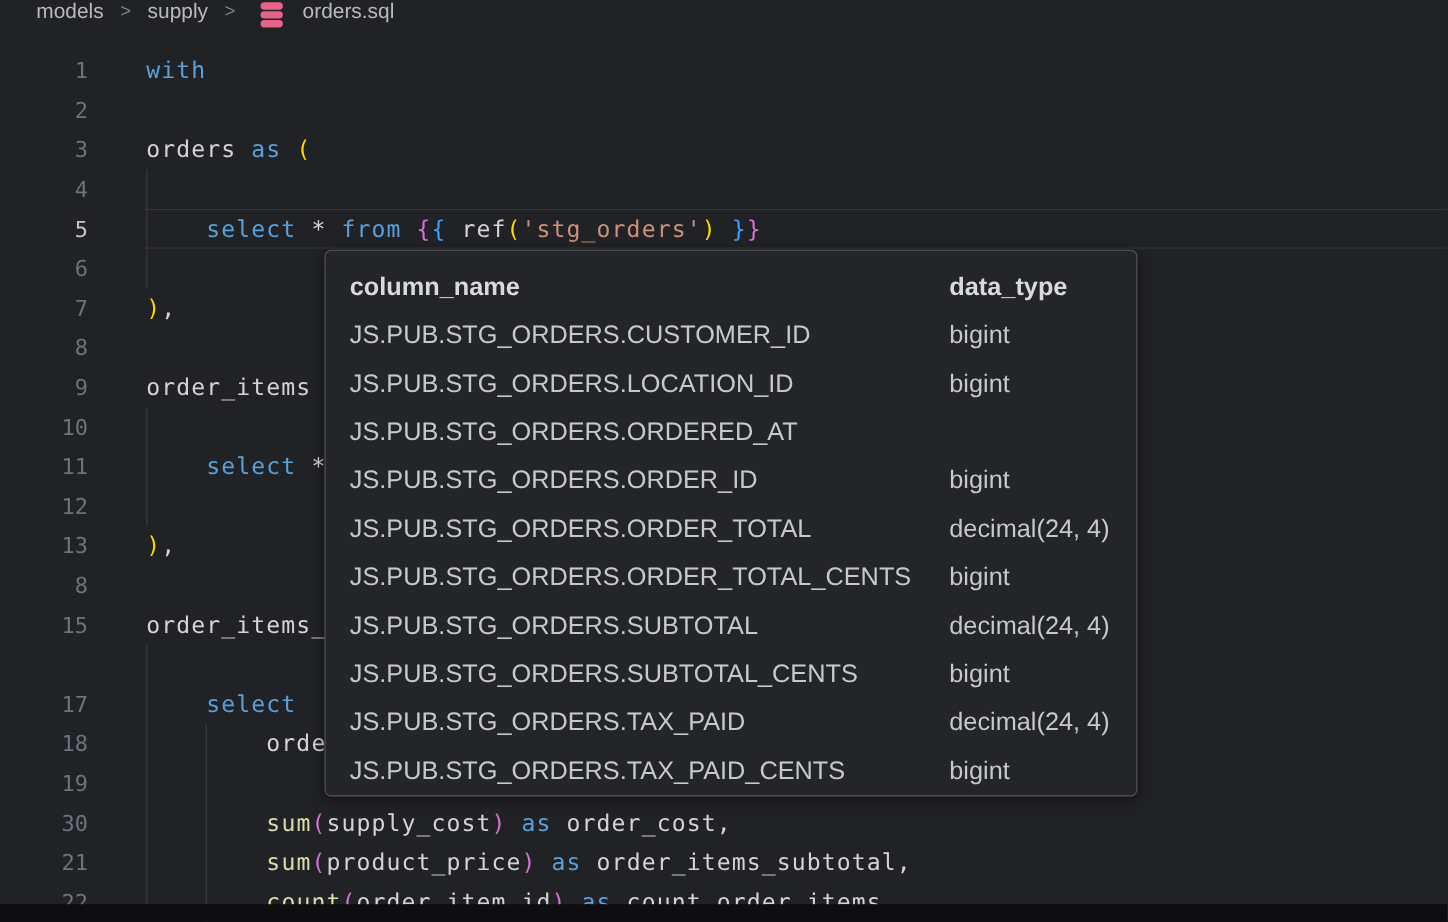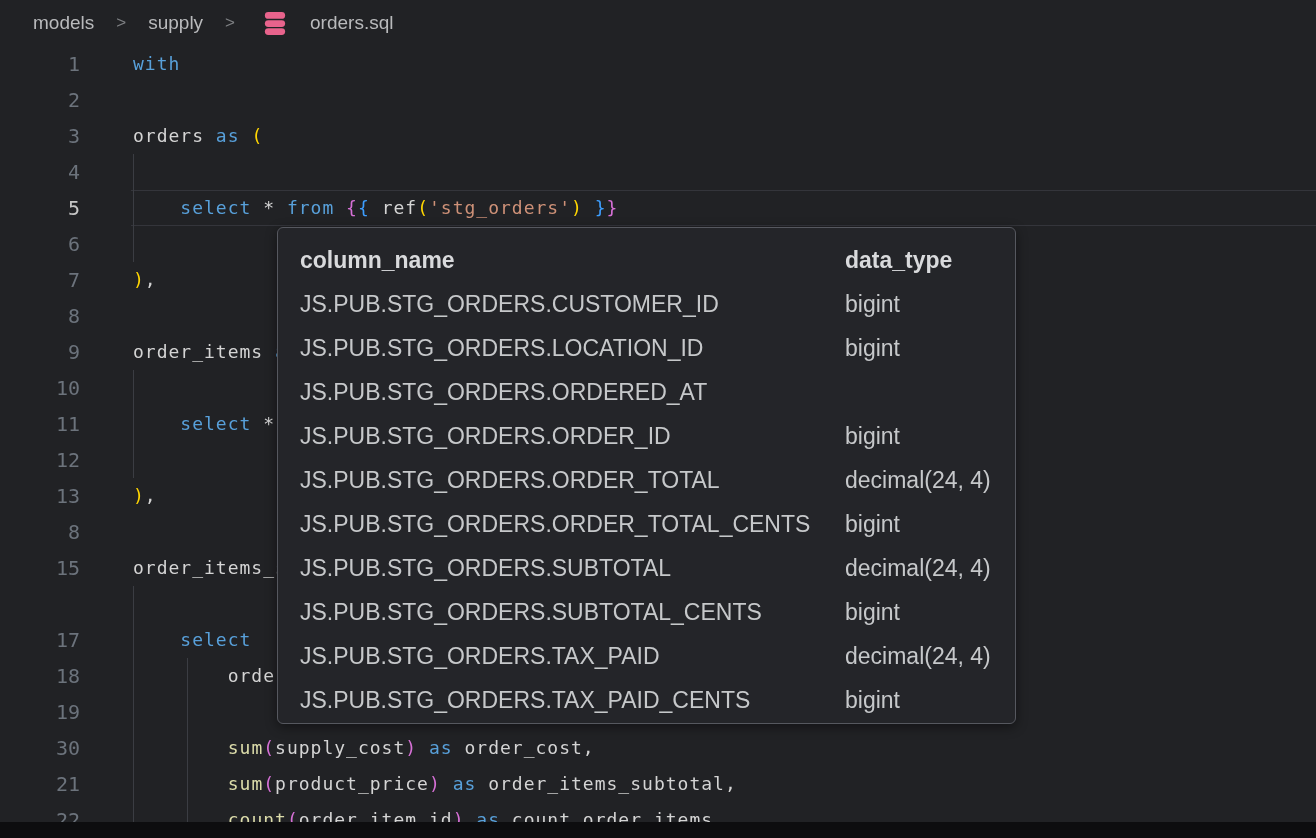--- a/index.html
+++ b/index.html
@@ -5,61 +5,61 @@
   html,body{margin:0;padding:0;}
   body{
     width:1316px;height:838px;overflow:hidden;
     background:var(--editor_bg);
     font-family:"Liberation Sans",sans-serif;
   }
   .screen{position:relative;width:1316px;height:838px;background:var(--editor_bg);}
 
   
   .breadcrumb{
-    height:46px;display:flex;align-items:center;
-    padding-left:33px;gap:20px;
+    height:46px;display:flex;align-items:flex-start;
+    padding-left:33px;gap:13px;
     font-size:19px;color:var(--breadcrumb_text);
   }
   .bc-item{cursor:pointer;}
   .bc-sep{color:var(--breadcrumb_sep);font-size:17px;padding:0 2px;}
   .bc-icon{display:inline-flex;align-items:center;margin-left:3px;}
 
   
   .code-area{position:absolute;top:46px;left:0;right:0;bottom:0;}
   .code-line{display:flex;height:36px;}
   .gutter{
     width:131px;flex:none;box-sizing:border-box;padding-right:51px;
     text-align:right;color:var(--line_number);
     font:20px/36px "DejaVu Sans Mono",monospace;
   }
   .line-text{
     flex:1;white-space:pre;box-sizing:border-box;padding-left:2px;
     font-family:"DejaVu Sans Mono",monospace;
-    font-size:18px;line-height:36px;letter-spacing:1px;
+    font-size:21px;line-height:36px;letter-spacing:1px;
     color:var(--text);
   }
   .code-line.active .gutter{color:var(--line_number_active);}
   .code-line.active .line-text{
     border-top:1px solid var(--band_border);
     border-bottom:1px solid var(--band_border);
     line-height:34px;
   }
   .tk-kw{color:var(--kw);}
   .tk-id{color:var(--text);}
   .tk-str{color:var(--str);text-align:center;}
   .tk-fn{color:var(--fn);}
   .tk-b1{color:var(--bracket1);}
   .tk-b2{color:var(--bracket2);}
   .tk-b3{color:var(--bracket3);}
 
   .guide{position:absolute;width:1px;background:var(--guide);z-index:2;}
 
   
   .popup{
-    position:absolute;left:277px;top:227px;width:739px;height:497px;
+    position:absolute;left:295px;top:227px;width:739px;height:497px;
     box-sizing:border-box;padding:10px 0 0 22px;overflow:hidden;
     background:var(--popup_bg);
     border:1px solid var(--popup_border);
     border-radius:6px;z-index:10;
     box-shadow:0 3px 12px rgba(0,0,0,0.45);
     font-family:"Liberation Sans",sans-serif;
   }
   .prow{display:flex;height:44px;line-height:44px;white-space:nowrap;
         font-size:23px;color:var(--popup_cell_text);}
   .prow .pname{width:525px;flex:none;overflow:visible;}

